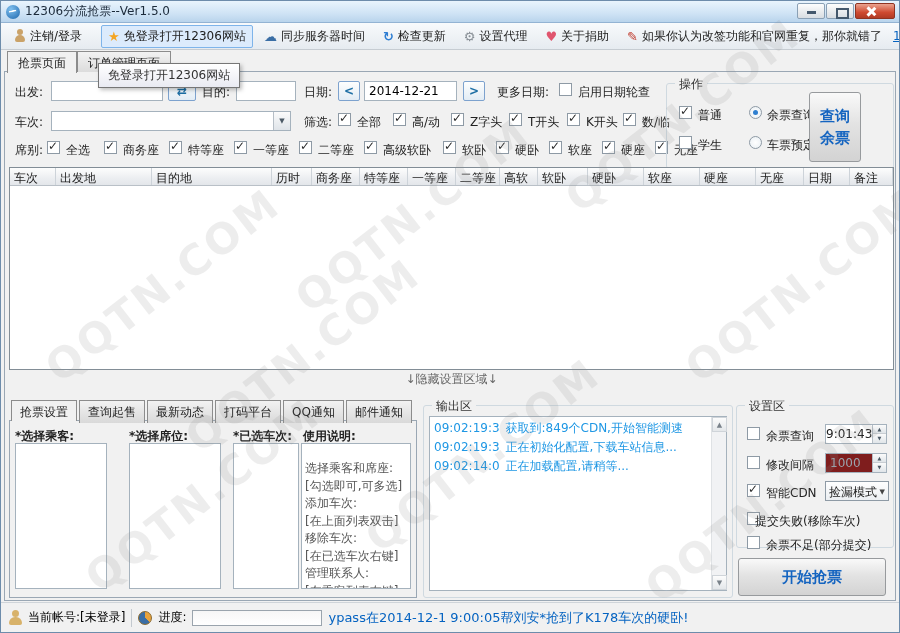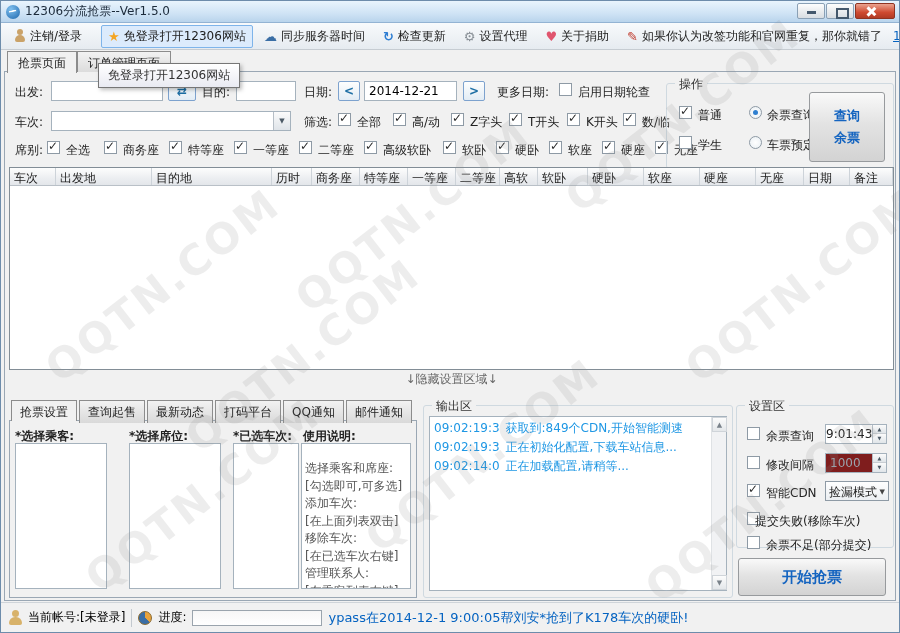--- a/index.html
+++ b/index.html
@@ -280,21 +280,21 @@
   <div class="groupbox" style="left:665px;top:82px;width:228px;height:86px">
     <span class="grouptitle">操作</span>
     <span class="cb checked" style="left:12px;top:22px"></span>
     <span class="cblabel" style="left:31px;top:23px">普通</span>
     <span class="cb" style="left:12px;top:52px"></span>
     <span class="cblabel" style="left:31px;top:53px">学生</span>
     <span class="rb sel" style="left:82px;top:22px"></span>
     <span class="cblabel" style="left:100px;top:23px">余票查询</span>
     <span class="rb" style="left:82px;top:52px"></span>
     <span class="cblabel" style="left:100px;top:53px">车票预定</span>
-    <div class="bigbtn" style="left:142px;top:8px;width:76px;height:70px;font-size:13px;line-height:22px">
+    <div class="bigbtn" style="left:142px;top:8px;width:52px;height:70px;font-size:15px;line-height:22px">
       <span><span>查询</span><br><span>余票</span></span>
     </div>
   </div>
 
   <div class="rtable">
     <div class="rhead">
       <div class="hc c0">车次</div>
       <div class="hc c1">出发地</div>
       <div class="hc c2">目的地</div>
       <div class="hc c3">历时</div>

